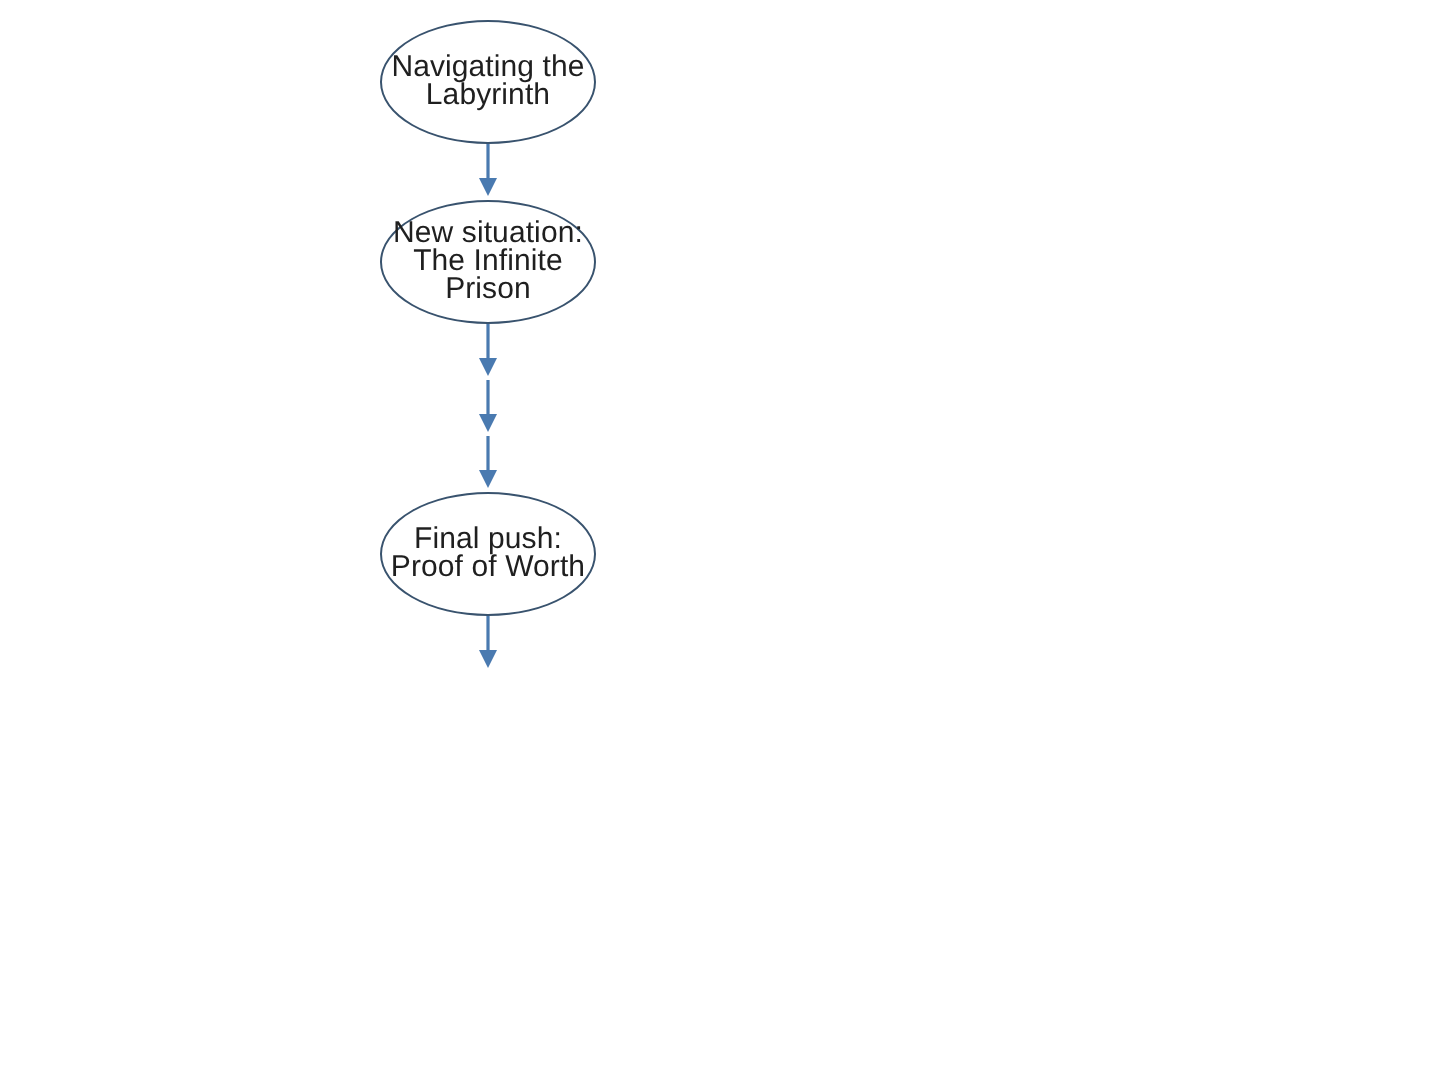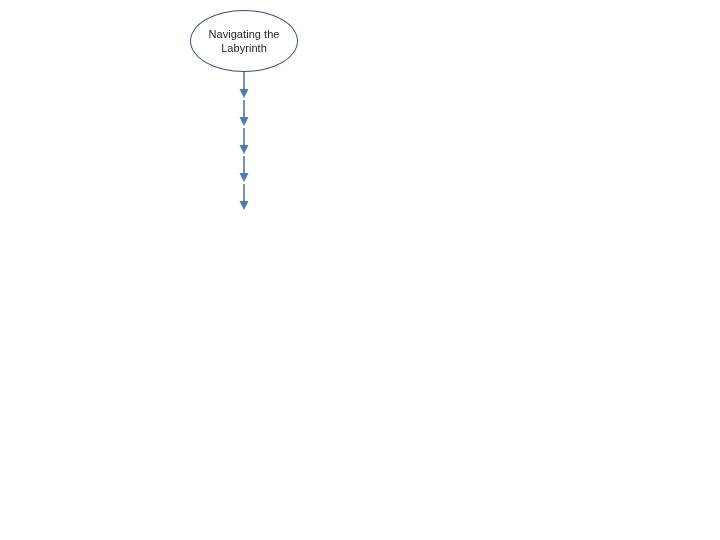--- a/index.html
+++ b/index.html
@@ -45,21 +45,21 @@
   .node .node-label {
     position: absolute;
     left: -8px;
     top: 0;
     width: 124px;
     height: 62px;
     display: flex;
     align-items: center;
     justify-content: center;
     text-align: center;
-    font-size: 11px;
+    font-size: 15px;
     line-height: 14px;
     color: #1f1f1f;
     white-space: pre-line;
     letter-spacing: 0.05px;
     pointer-events: none;
   }
   .node.lines-3 .node-label {
     line-height: 14px;
   }
   .connector {
@@ -86,20 +86,26 @@
 Labyrinth</div>
     </div>
 
     <div class="connector">
       <svg width="108" height="28" viewBox="0 0 108 28" xmlns="http://www.w3.org/2000/svg">
         <line x1="54" y1="0" x2="54" y2="19" stroke="#4a7ab0" stroke-width="1.6"></line>
         <polygon points="54,26 49.5,17 58.5,17" fill="#4a7ab0"></polygon>
       </svg>
     </div>
 
+    <div class="node lines-3">
+      <div class="ellipse-shape"></div>
+      <div class="node-label">New situation:
+The Infinite
+Prison</div>
+    </div>
 
     <div class="connector">
       <svg width="108" height="28" viewBox="0 0 108 28" xmlns="http://www.w3.org/2000/svg">
         <line x1="54" y1="0" x2="54" y2="19" stroke="#4a7ab0" stroke-width="1.6"></line>
         <polygon points="54,26 49.5,17 58.5,17" fill="#4a7ab0"></polygon>
       </svg>
     </div>
 
 
     <div class="connector">
@@ -110,20 +116,25 @@
     </div>
 
 
     <div class="connector">
       <svg width="108" height="28" viewBox="0 0 108 28" xmlns="http://www.w3.org/2000/svg">
         <line x1="54" y1="0" x2="54" y2="19" stroke="#4a7ab0" stroke-width="1.6"></line>
         <polygon points="54,26 49.5,17 58.5,17" fill="#4a7ab0"></polygon>
       </svg>
     </div>
 
+    <div class="node lines-2">
+      <div class="ellipse-shape"></div>
+      <div class="node-label">Final push:
+Proof of Worth</div>
+    </div>
 
     <div class="connector">
       <svg width="108" height="28" viewBox="0 0 108 28" xmlns="http://www.w3.org/2000/svg">
         <line x1="54" y1="0" x2="54" y2="19" stroke="#4a7ab0" stroke-width="1.6"></line>
         <polygon points="54,26 49.5,17 58.5,17" fill="#4a7ab0"></polygon>
       </svg>
     </div>
 
 
   </div>

